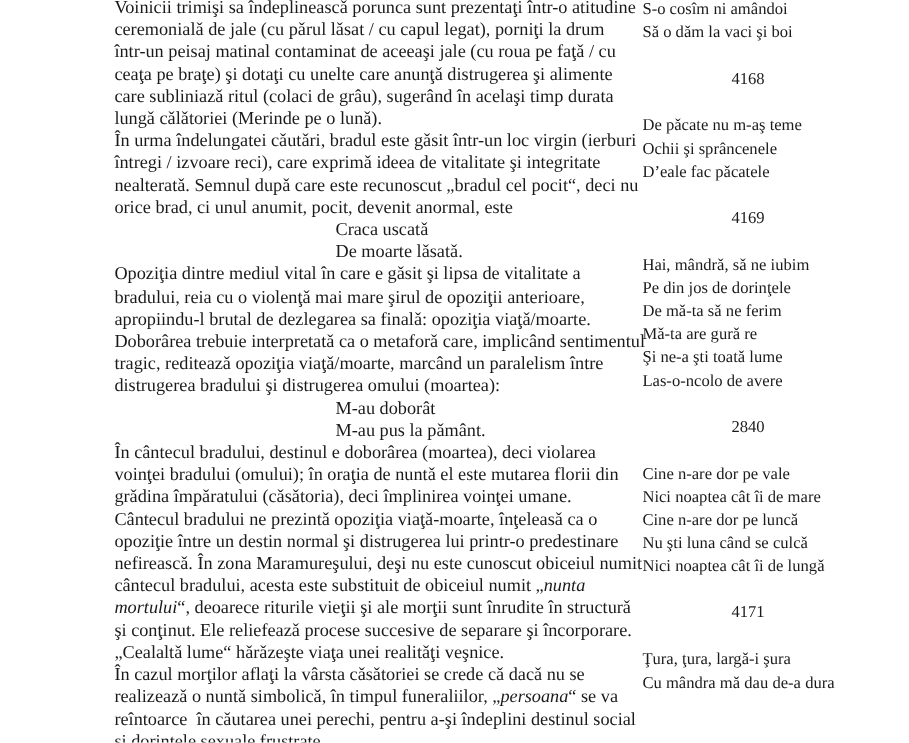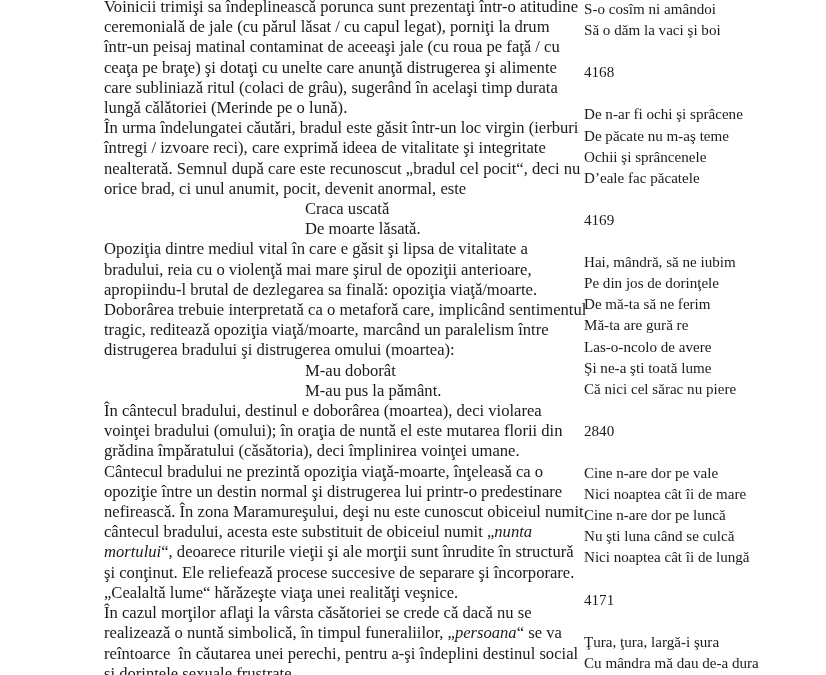--- a/index.html
+++ b/index.html
@@ -59,20 +59,21 @@
     width: 242px;
     font-size: 15.1px;
     line-height: 21.1px;
   }
   .rc-line {
     display: block;
     white-space: pre;
   }
   .rc-num {
     display: block;
+    text-align: center;
     width: 192px;
     white-space: pre;
   }
   .rc-gap {
     display: block;
     height: 21.1px;
   }
 </style>
 </head>
 <body>
@@ -83,36 +84,34 @@
 
   <div class="right-col">
       <div>
         <span class="rc-line">S-o cosîm ni amândoi</span>
         <span class="rc-line">Sǎ o dǎm la vaci şi boi</span>
       </div>
       <span class="rc-gap"></span>
       <span class="rc-num">4168</span>
       <span class="rc-gap"></span>
       <div>
-        <span class="rc-line">De n-ar fi ochi şi sprâcene</span>
         <span class="rc-line">De pǎcate nu m-aş teme</span>
         <span class="rc-line">Ochii şi sprâncenele</span>
         <span class="rc-line">D’eale fac pǎcatele</span>
       </div>
       <span class="rc-gap"></span>
       <span class="rc-num">4169</span>
       <span class="rc-gap"></span>
       <div>
         <span class="rc-line">Hai, mândrǎ, sǎ ne iubim</span>
         <span class="rc-line">Pe din jos de dorinţele</span>
         <span class="rc-line">De mǎ-ta sǎ ne ferim</span>
         <span class="rc-line">Mǎ-ta are gurǎ re</span>
+        <span class="rc-line">Şi ne-a şti toatǎ lume</span>
         <span class="rc-line">Las-o-ncolo de avere</span>
-        <span class="rc-line">Şi ne-a şti toatǎ lume</span>
-        <span class="rc-line">Cǎ nici cel sǎrac nu piere</span>
       </div>
       <span class="rc-gap"></span>
       <span class="rc-num">2840</span>
       <span class="rc-gap"></span>
       <div>
         <span class="rc-line">Cine n-are dor pe vale</span>
         <span class="rc-line">Nici noaptea cât îi de mare</span>
         <span class="rc-line">Cine n-are dor pe luncǎ</span>
         <span class="rc-line">Nu şti luna când se culcǎ</span>
         <span class="rc-line">Nici noaptea cât îi de lungǎ</span>

